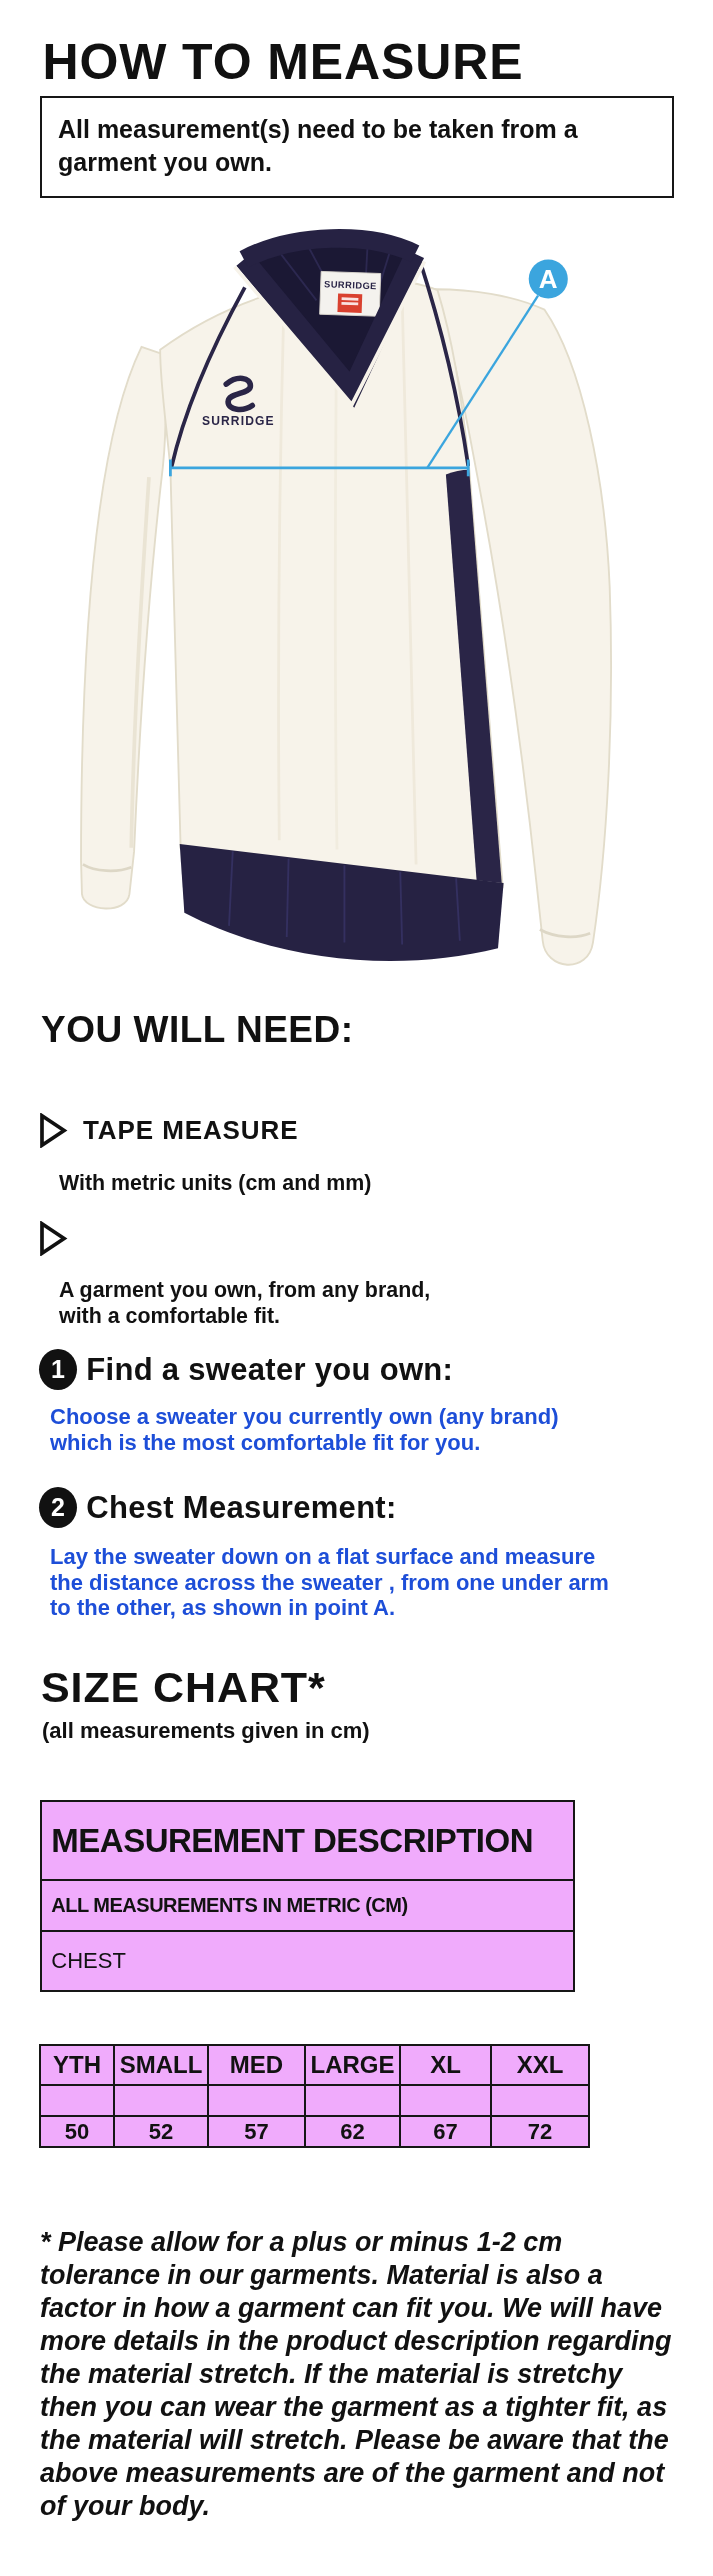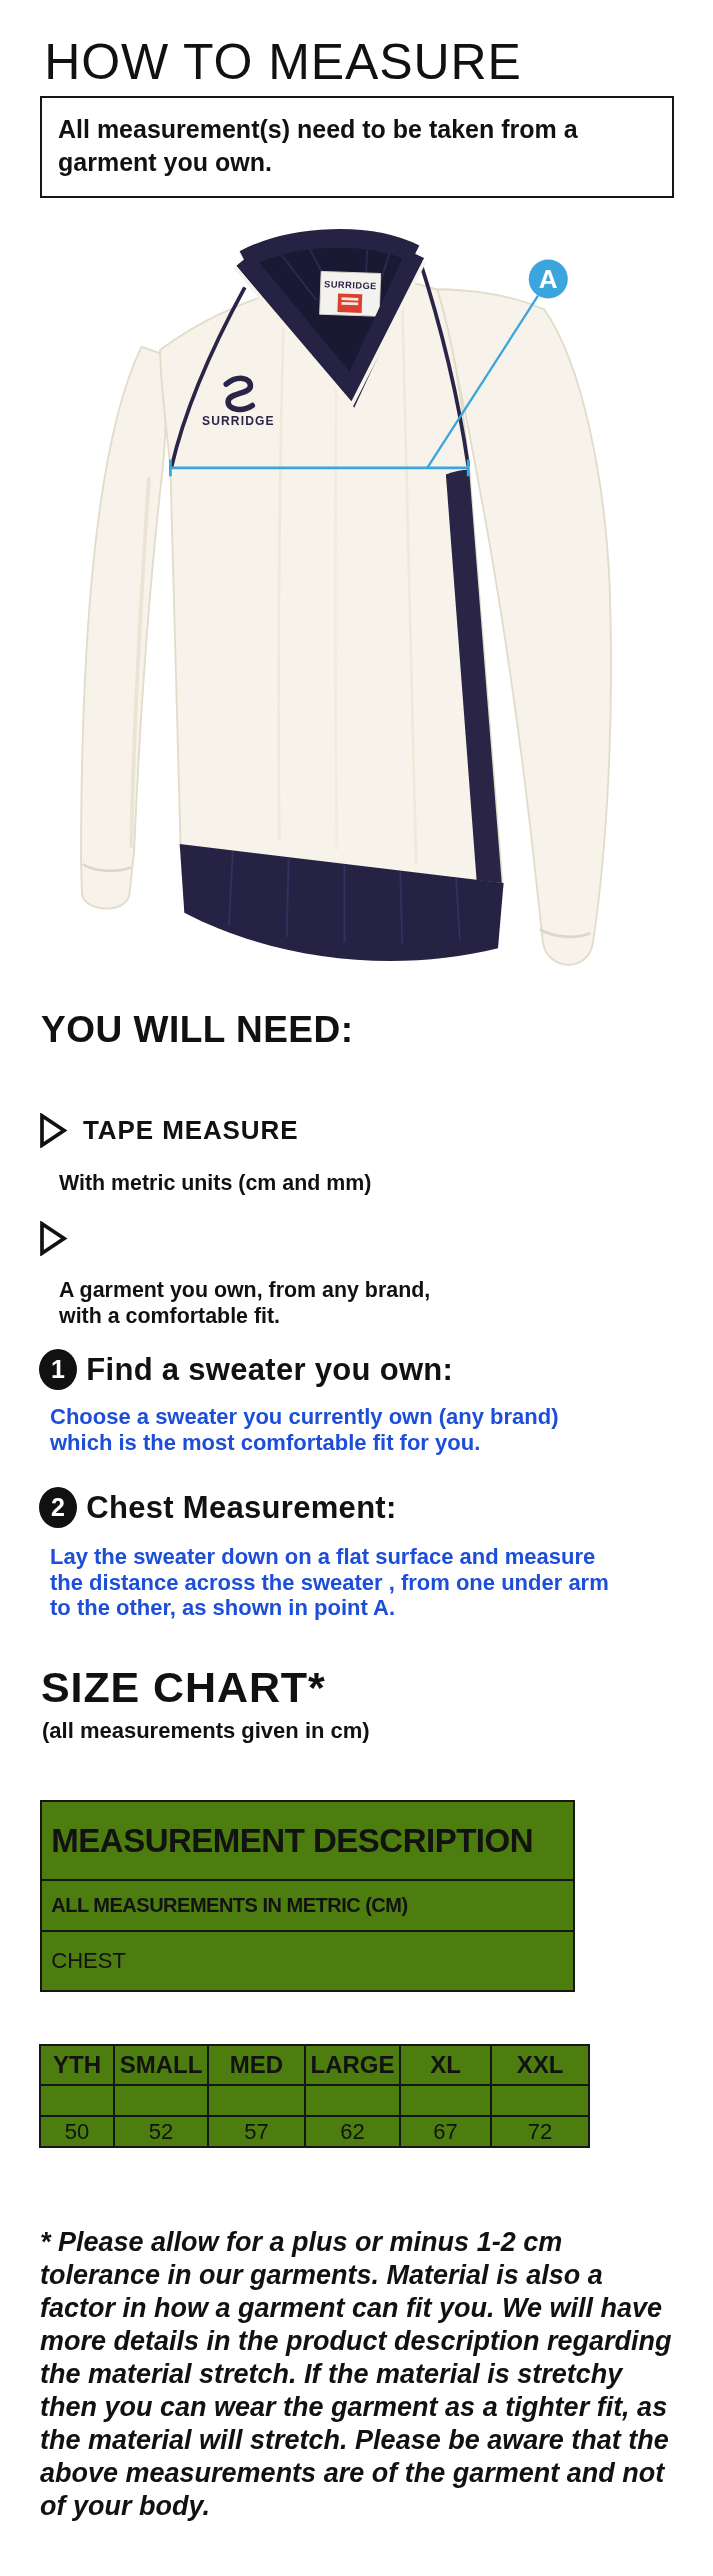--- a/index.html
+++ b/index.html
@@ -5,21 +5,21 @@
   html,body{margin:0;padding:0;background:#ffffff;}
   body{
     width:714px;height:2576px;position:relative;
     font-family:"Liberation Sans", sans-serif;
     color:#121212;overflow:hidden;
   }
   .abs{position:absolute;}
   
   .h1{
     top:1.9px;left:0;width:566px;text-align:center;
-    font-size:50px;font-weight:400;letter-spacing:0.9px;line-height:1.1;
+    font-size:50px;font-weight:700;letter-spacing:0.9px;line-height:1.1;
     color:#111;
   }
   
   .notice{
     top:96px;left:40px;width:634px;box-sizing:border-box;
     border:2.8px solid #161616;padding:15px 18.6px 16.7px 16px;
   }
   .notice p{margin:0;font-size:25px;font-weight:700;line-height:33px;color:#111;}
   
   .figure{top:198px;left:0;width:714px;height:793px;}
@@ -34,30 +34,30 @@
   .badge{
     width:38px;height:41px;border-radius:50%;background:#111;color:#fff;
     display:flex;align-items:center;justify-content:center;
     font-size:25px;font-weight:800;flex:0 0 auto;
   }
   .step-label{font-size:31px;font-weight:800;letter-spacing:0.3px;color:#111;}
   .step-desc{left:43px;margin:7px;font-size:22px;font-weight:700;line-height:25.6px;white-space:pre-line;color:#1d4ed8;}
   
   .h2-size{top:1663px;left:41px;font-size:43px;font-weight:800;letter-spacing:0.9px;color:#111;}
   .size-sub{top:1718px;left:42px;font-size:22px;font-weight:700;color:#111;}
-  table{border-collapse:collapse;position:absolute;background:#4d7c0f;}
+  table{border-collapse:collapse;position:absolute;background:#f0abfc;}
   td,th{border:2.8px solid #161616;}
   .desc-table{top:1800px;left:40px;width:535px;table-layout:fixed;}
   .desc-table .dt-r1{font-size:33px;font-weight:700;letter-spacing:-0.5px;padding:19.5px 9.3px;}
   .desc-table .dt-r2{font-size:20px;font-weight:700;letter-spacing:-0.5px;padding:13px 9.3px;}
   .desc-table .dt-r3{font-size:22px;font-weight:400;padding:16px 9.3px;}
   .size-table{top:2044px;left:39px;width:549px;table-layout:fixed;text-align:center;}
   .size-table th{font-size:24px;font-weight:700;height:38px;padding:0 1.9px;}
   .size-table .empty td{height:27px;}
-  .size-table .vals td{font-size:22px;font-weight:400;height:27px;}
+  .size-table .vals td{font-size:22px;font-weight:700;height:27px;}
   
   .footnote{
     top:2226px;left:40px;width:644px;margin:0;
     font-size:27px;font-weight:700;font-style:italic;line-height:33px;color:#111;
   }
 </style>
 </head>
 <body>
 
 <div>

